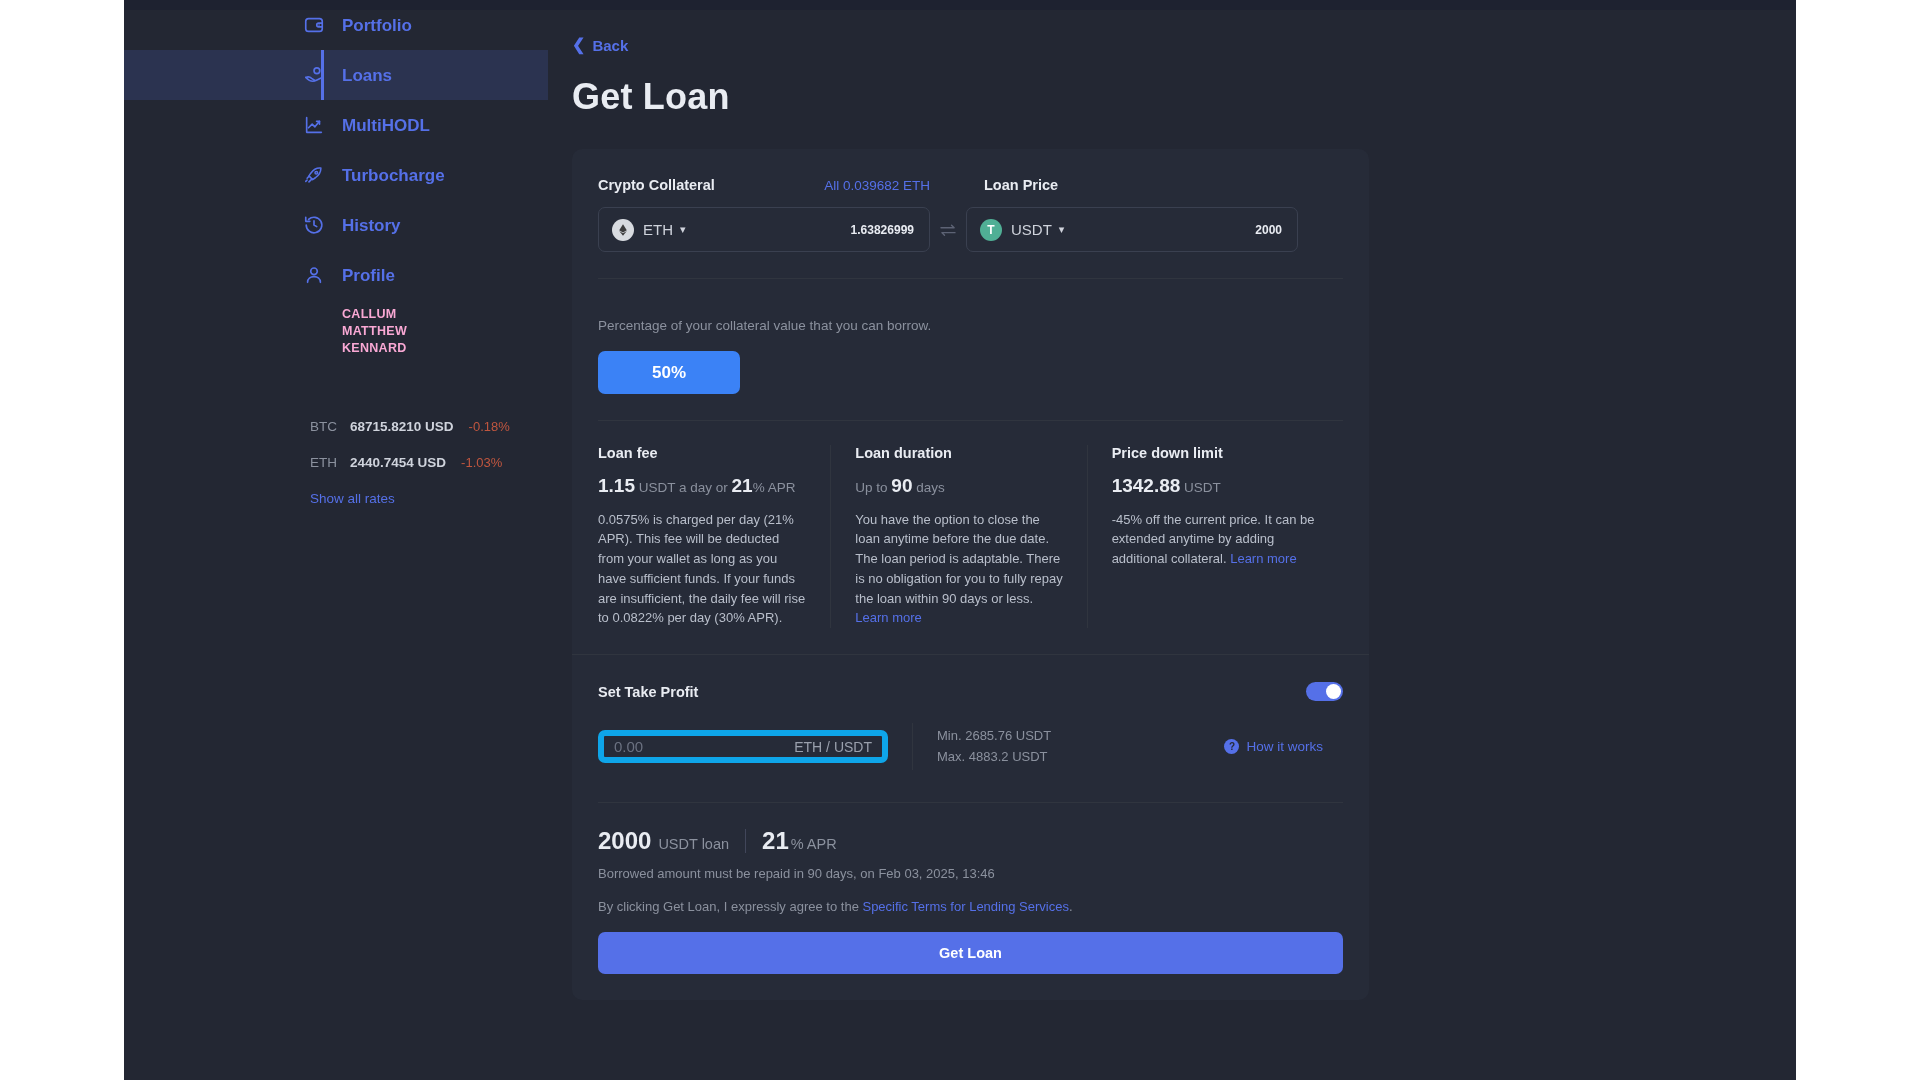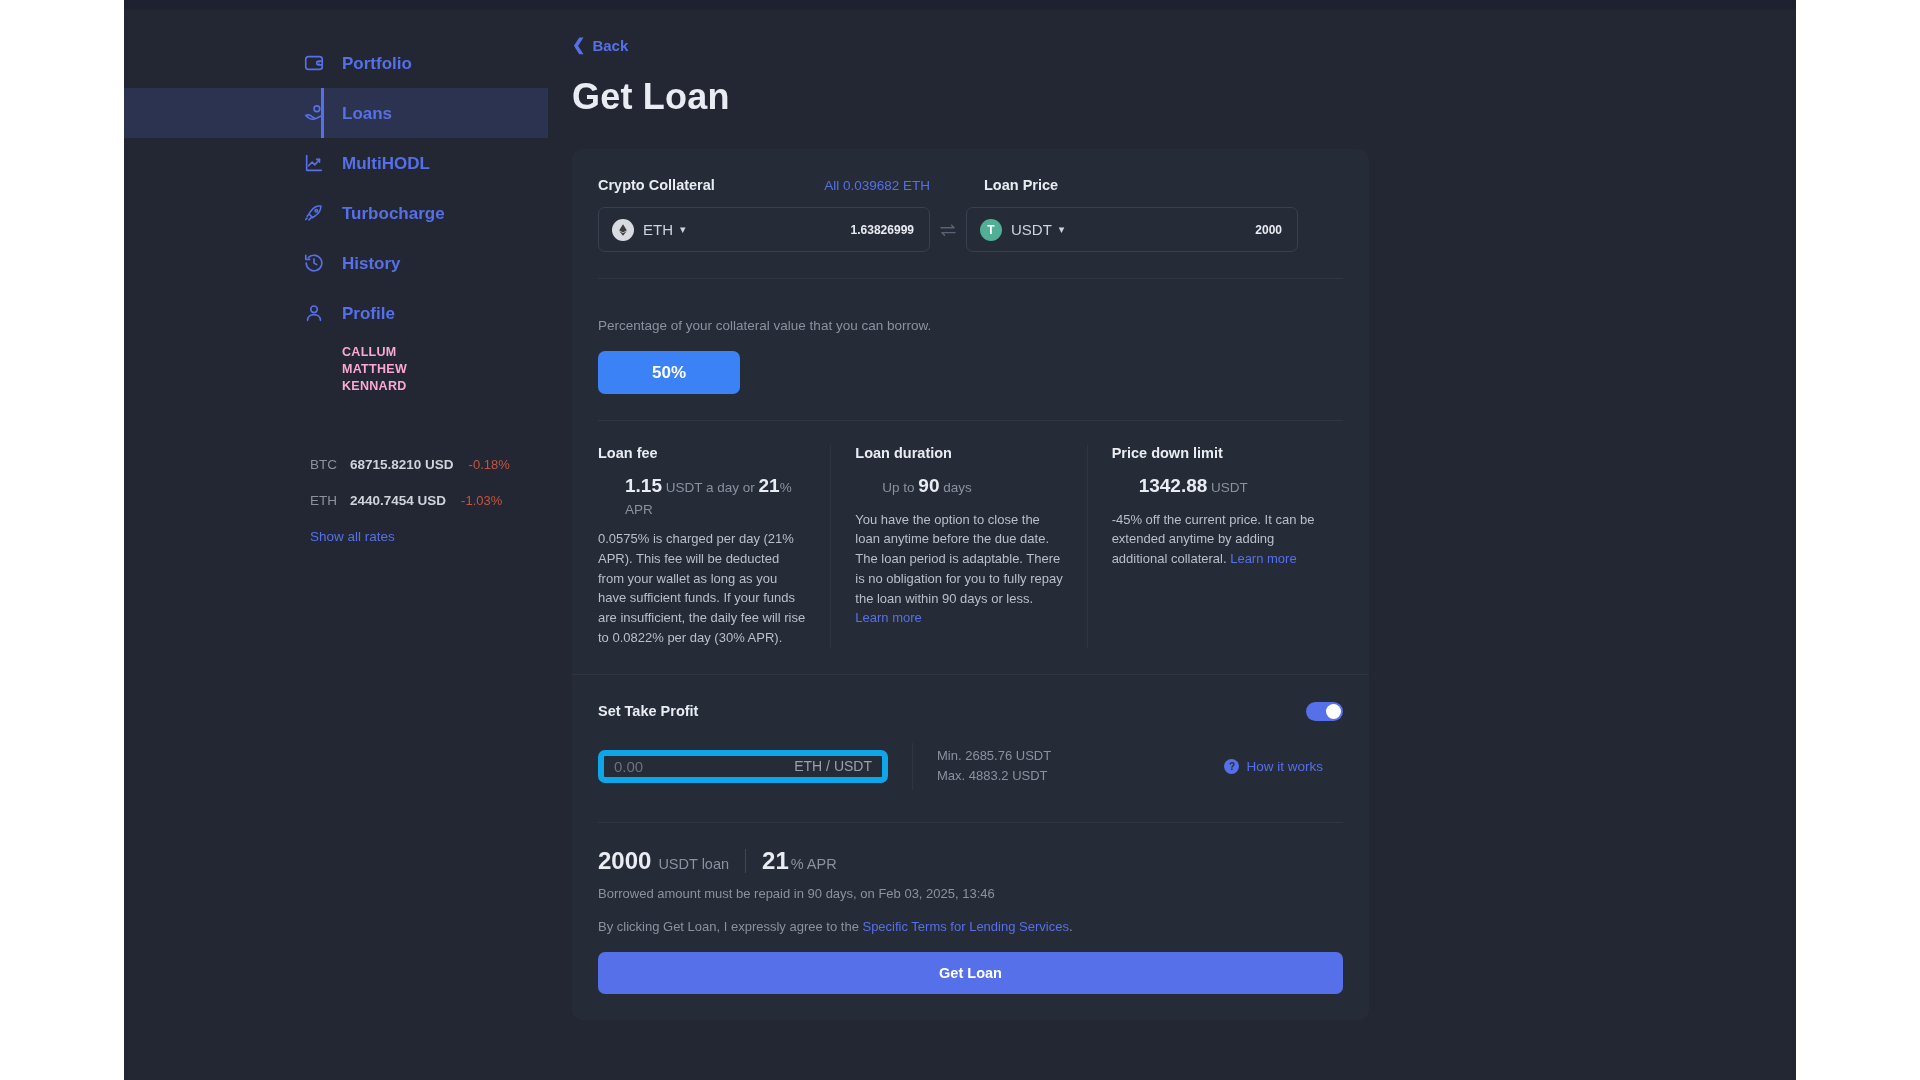--- a/index.html
+++ b/index.html
@@ -17,21 +17,20 @@
     overflow: hidden;
   }
   .topline {
     position: absolute; left: 0; top: 0; width: 100%; height: 10px;
     background: #1e2230;
   }
 
   
   .sidebar {
     width: 424px; flex: 0 0 424px;
-    padding-top: 38px;
     position: relative;
   }
   .nav { display: flex; flex-direction: column; }
   .nav-item {
     position: relative;
     height: 50px;
     display: flex; align-items: center;
     padding-left: 218px;
     color: #5570e8;
     font-size: 17px; font-weight: 600;
@@ -146,21 +145,21 @@
     font-size: 17px; font-weight: 700;
     display: flex; align-items: center; justify-content: center;
     cursor: pointer;
   }
 
   
   .cols { display: flex; padding: 24px 26px 26px 26px; }
   .col { width: 243px; padding-right: 22px; }
   .col + .col { border-left: 1px solid #30353f; padding-left: 24px; width: 267px; }
   .col-h { color: #e9ecf2; font-size: 14.5px; font-weight: 700; }
-  .col-big { margin-top: 11px; font-size: 13.5px; color: #8b919e; line-height: 1.45; margin-left: 27px; }
+  .col-big { margin-top: 11px; font-size: 13.5px; color: #8b919e; line-height: 1.45; }
   .col-big b { color: #e9ecf2; font-size: 19px; font-weight: 700; }
   .col-p { margin-top: 10px; color: #b9bfcb; font-size: 13px; line-height: 1.52; }
   .lnk { color: #5570e8; cursor: pointer; }
 
   
   .tp-row { display: flex; align-items: center; }
   .tp-title { color: #e9ecf2; font-size: 14.5px; font-weight: 700; text-align: center; }
   .toggle {
     margin-left: auto; width: 37px; height: 19px; border-radius: 10px;
     background: #5570e8; position: relative; cursor: pointer;

